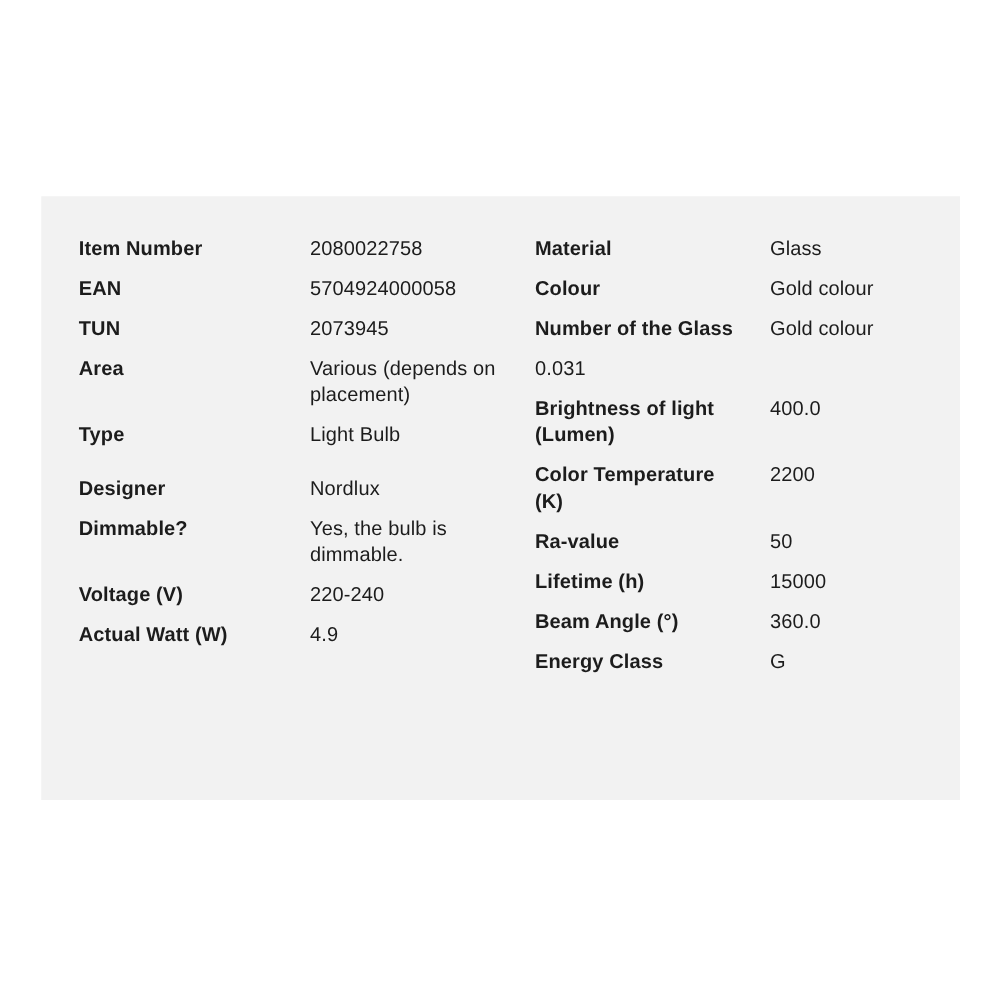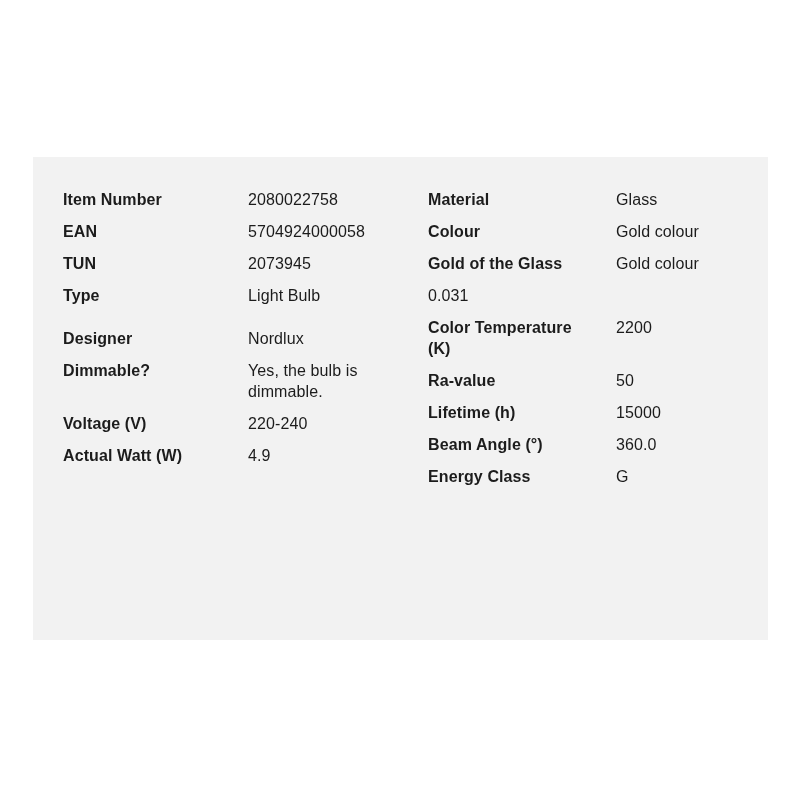--- a/index.html
+++ b/index.html
@@ -86,20 +86,24 @@
   <div class="spec-row">
     <div class="spec-label">EAN</div>
     <div class="spec-value">5704924000058</div>
   </div>
 
   <div class="spec-row">
     <div class="spec-label">TUN</div>
     <div class="spec-value">2073945</div>
   </div>
 
+  <div class="spec-row">
+    <div class="spec-label">Area</div>
+    <div class="spec-value">Various (depends on placement)</div>
+  </div>
 
   <div class="spec-row">
     <div class="spec-label">Type</div>
     <div class="spec-value">Light Bulb</div>
   </div>
 
   <div class="spec-row">
   </div>
 
   <div class="spec-row">
@@ -127,28 +131,32 @@
     <div class="spec-label">Material</div>
     <div class="spec-value">Glass</div>
   </div>
 
   <div class="spec-row">
     <div class="spec-label">Colour</div>
     <div class="spec-value">Gold colour</div>
   </div>
 
   <div class="spec-row">
-    <div class="spec-label">Gold of the Glass</div>
+    <div class="spec-label">Number of the Glass</div>
     <div class="spec-value">Gold colour</div>
   </div>
 
   <div class="spec-row">
     <div class="spec-value">0.031</div>
   </div>
 
+  <div class="spec-row">
+    <div class="spec-label">Brightness of light (Lumen)</div>
+    <div class="spec-value">400.0</div>
+  </div>
 
   <div class="spec-row">
     <div class="spec-label">Color Temperature (K)</div>
     <div class="spec-value">2200</div>
   </div>
 
   <div class="spec-row">
     <div class="spec-label">Ra-value</div>
     <div class="spec-value">50</div>
   </div>

